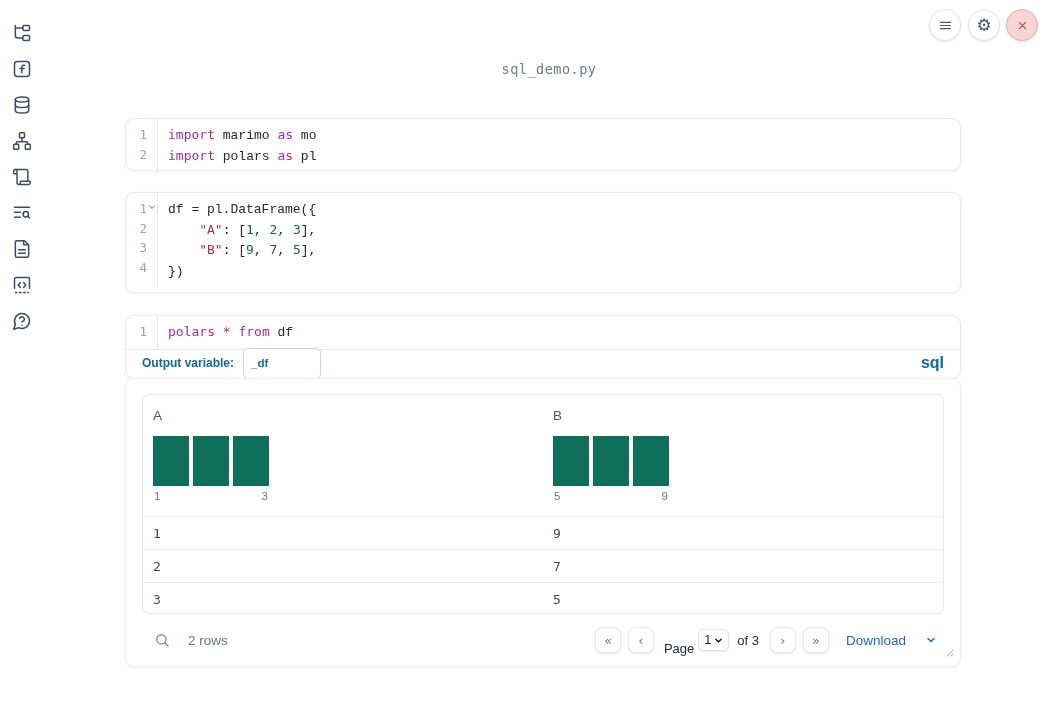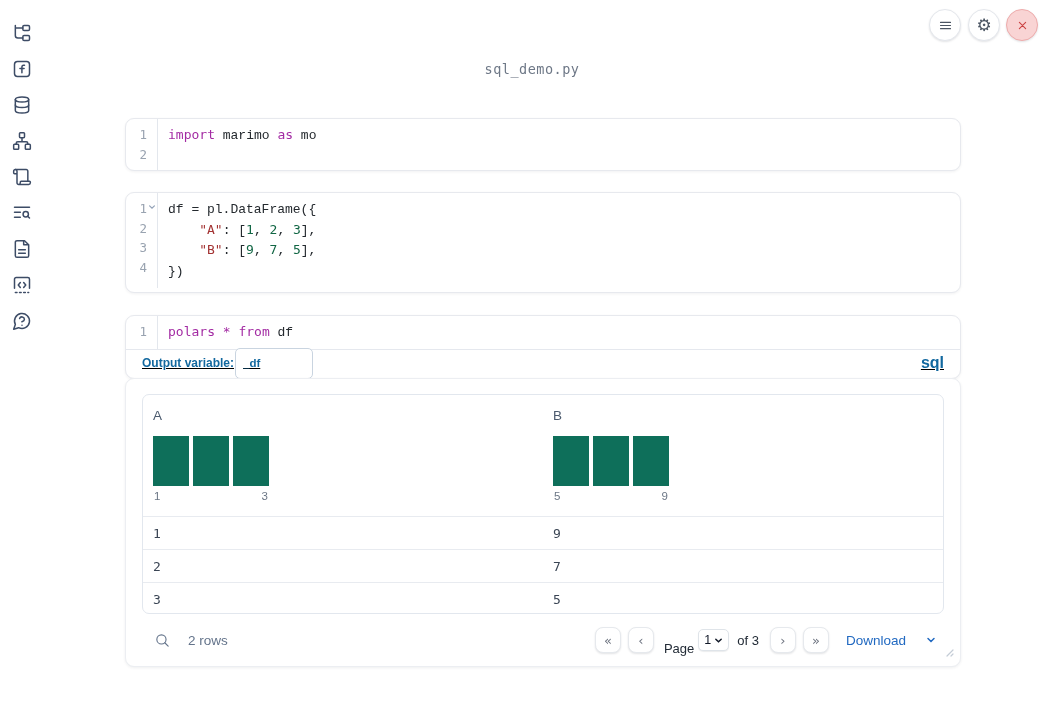--- a/index.html
+++ b/index.html
@@ -16,21 +16,21 @@
   
   .winbtn { position:absolute; top:9px; width:32px; height:32px; border-radius:50%;
             background:#fff; border:1px solid #e4e7ec; box-shadow:0 1px 2px rgba(15,23,42,.12);
             display:flex; align-items:center; justify-content:center; cursor:pointer; }
   .winbtn svg { stroke:#4b5563; fill:none; stroke-width:1.8; stroke-linecap:round; }
   #btn-close { background:#f9d4d4; border-color:#eeacac; }
   #btn-close svg { stroke:#cc4444; }
   .gear-glyph { font-family:"DejaVu Sans", sans-serif; font-size:17px; color:#4b5563; line-height:1; }
 
   
-  .filename { position:absolute; left:114px; top:61px; width:836px; text-align:center;
+  .filename { position:absolute; left:131px; top:61px; width:836px; text-align:center;
               font-family:"DejaVu Sans Mono", monospace; font-size:13.5px; letter-spacing:.5px;
               color:#6e7887; cursor:pointer; }
 
   
   .cell { position:absolute; left:125px; width:836px; background:#fff;
           border:1px solid #e7e9ee; border-radius:9px;
           box-shadow:0 1px 3px rgba(15,23,42,.06); }
   #cell-1 { top:118px; height:53px; }
   #cell-2 { top:192px; height:101px; }
   #cell-3 { top:315px; height:64px; }
@@ -44,21 +44,21 @@
   .code-col { flex:1; padding:6px 0 6px 10px; font-family:"DejaVu Sans Mono",monospace;
               font-size:13px; color:#24292e; }
   .code-line { line-height:19.7px; white-space:pre; }
   .tok-kw { color:var(--keyword); }
   .tok-str { color:var(--string); }
   .tok-num { color:var(--number); }
   .tok-pl { color:#24292e;font-family:Liberation Mono, monospace; }
 
   
   .outvar { height:28px; border-top:1px solid #e5e8ee; display:flex; align-items:center;
-            padding:0 16px; gap:1px;text-decoration:underline; }
+            padding:0 16px; gap:9px; }
   .outvar-label { font-size:12px; font-weight:bold; color:var(--label_blue); }
   .outvar-input { width:78px; height:31px; border:1px solid #c9d4e0; border-radius:5px;
                   font-family:"Liberation Sans",sans-serif; font-size:11.5px; font-weight:bold;
                   color:var(--label_blue); padding:0 7px; outline:none; }
   .sql-badge { margin-left:auto; font-size:16px; font-weight:bold; color:var(--label_blue); }
 
   
   .output-card { position:absolute; left:125px; top:378px; width:836px; height:289px;
                  background:#fff; border:1px solid #eceef2; border-radius:9px;
                  box-shadow:0 1px 3px rgba(15,23,42,.07); padding:15px 16px 0; }
@@ -181,20 +181,21 @@
   <div class="filename">sql_demo.py</div>
 
   <div class="cell" id="cell-1">
     <div class="cell-code">
       <div class="gutter-col">
           <div class="gut-row"><span>1</span></div>
           <div class="gut-row"><span>2</span></div>
         </div>
       <div class="code-col">
           <div class="code-line"><span class="tok-kw">import</span><span class="tok-pl"> marimo </span><span class="tok-kw">as</span><span class="tok-pl"> mo</span></div>
+          <div class="code-line"><span class="tok-kw">import</span><span class="tok-pl"> polars </span><span class="tok-kw">as</span><span class="tok-pl"> pl</span></div>
         </div>
     </div>
   </div>
 
   <div class="cell" id="cell-2">
     <div class="cell-code">
       <div class="gutter-col">
           <div class="gut-row"><span>1</span><span class="fold"><svg width="8" height="8" viewBox="0 0 10 10">
                 <path d="M2 3.5l3 3 3-3" fill="none" stroke="#94a3b8" stroke-width="1.5" stroke-linecap="round"></path>
               </svg></span></div>

